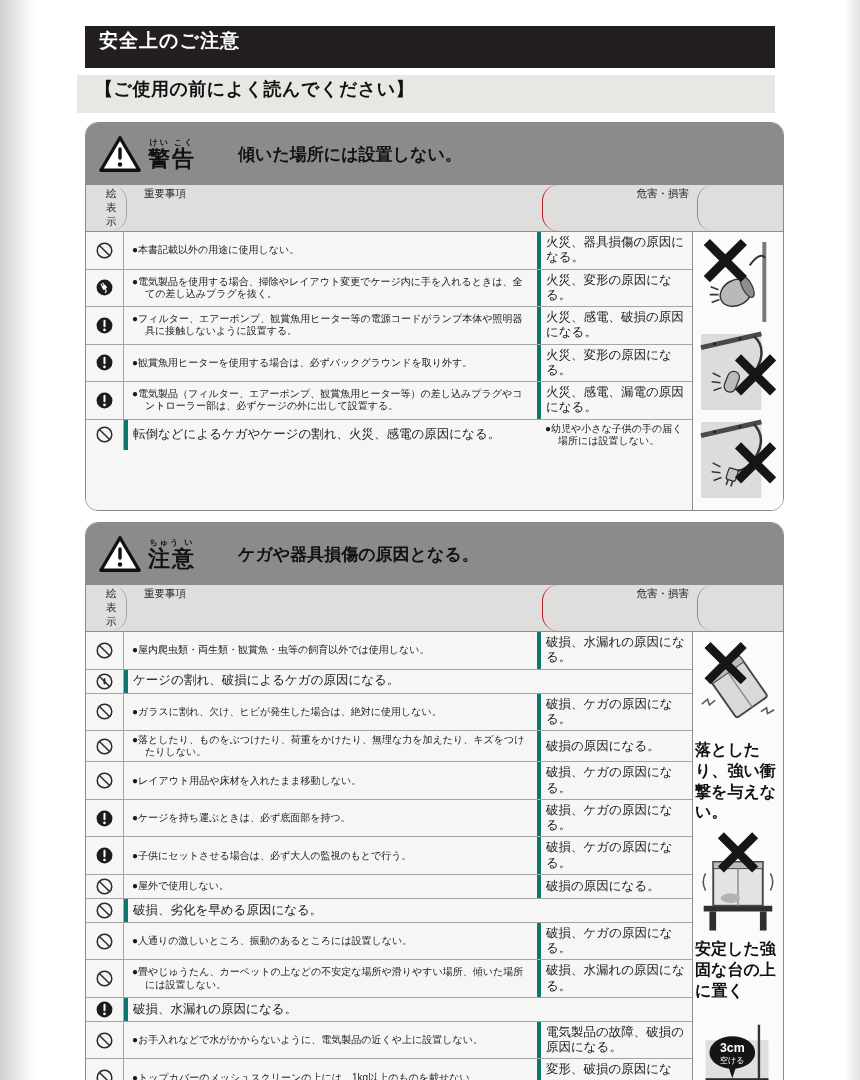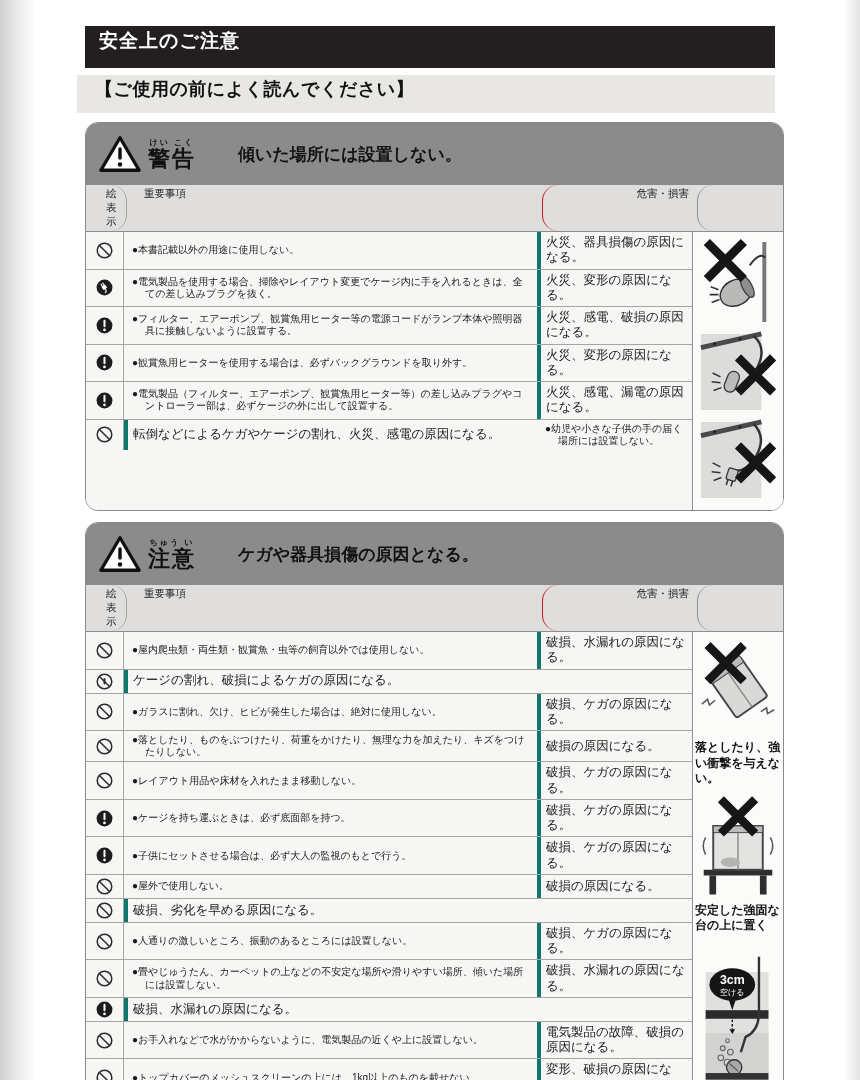--- a/index.html
+++ b/index.html
@@ -39,21 +39,21 @@
   .cell{display:flex;align-items:center;}
   .icon-cell{justify-content:center;border-right:1px solid #a5a5a3;padding:2px 0;}
   .sign{width:19px;height:19px;display:inline-flex;}
   .sign svg{width:19px;height:19px;}
   .text-cell{font-size:10px;line-height:1.22;padding:3px 6px 3px 21px;text-indent:-13px;display:block;
              align-content:center;}
   .harm-cell{font-size:12.5px;line-height:1.22;border-left:4px solid #0f766e;padding:3px 5px;display:block;align-content:center;}
 
   .illus-col{width:86px;border-left:1px solid #8f8f8f;padding:4px 2px;display:flex;flex-direction:column;
              align-items:center;background:#fbfbfa;}
-  .caption{font-size:12px;font-weight:bold;line-height:1.3;color:#111;margin:2px 0 6px 0;}
+  .caption{font-size:16px;font-weight:bold;line-height:1.3;color:#111;margin:2px 0 6px 0;}
   figure{margin:0;padding:0;}
 </style>
 </head>
 <body>
 
 <div class="page">
   <div class="edge-left"></div>
   <div class="edge-right"></div>
 
   <div class="doc">

